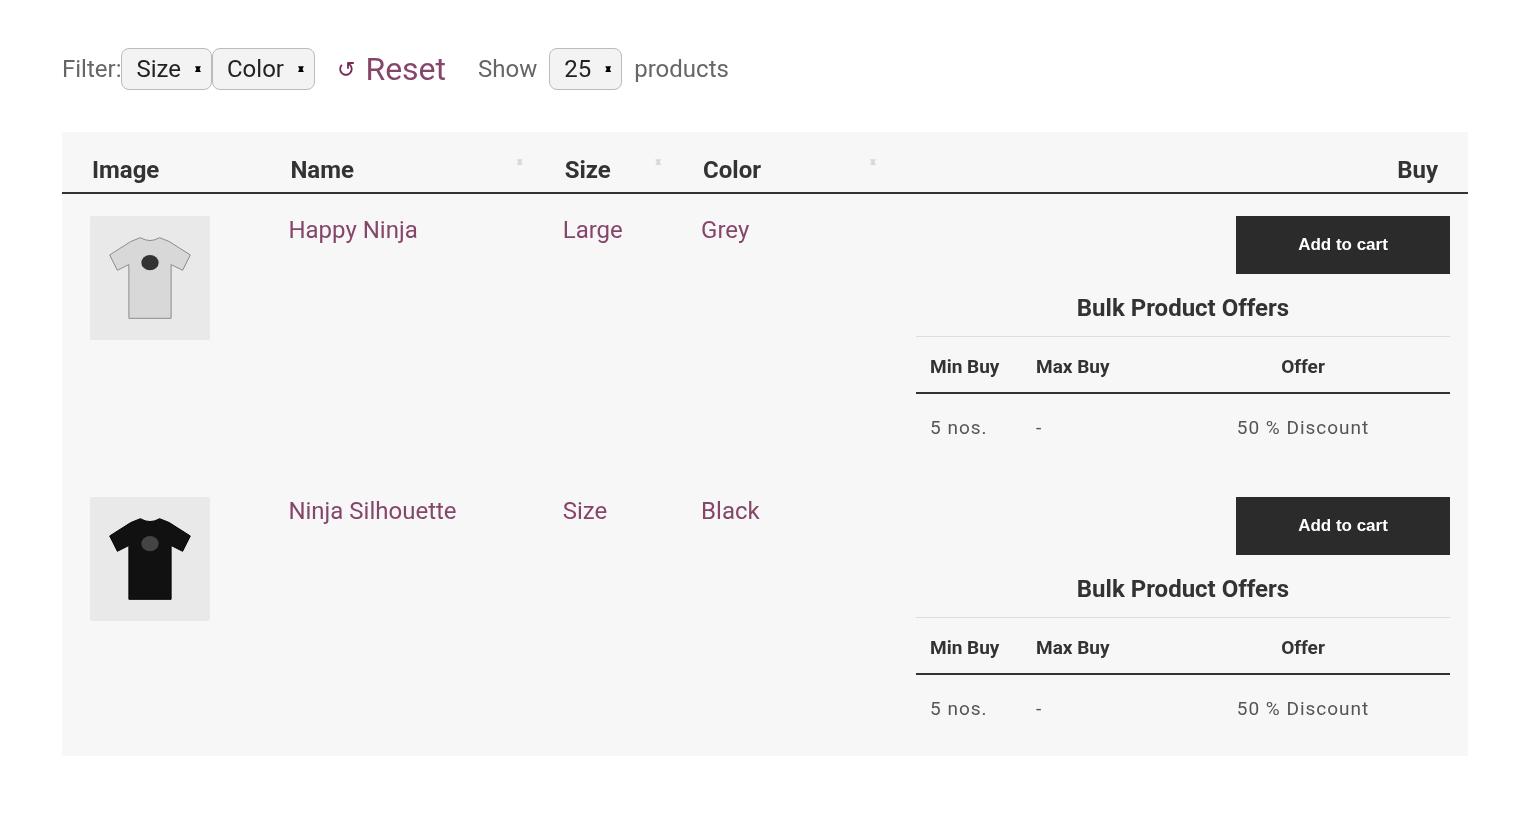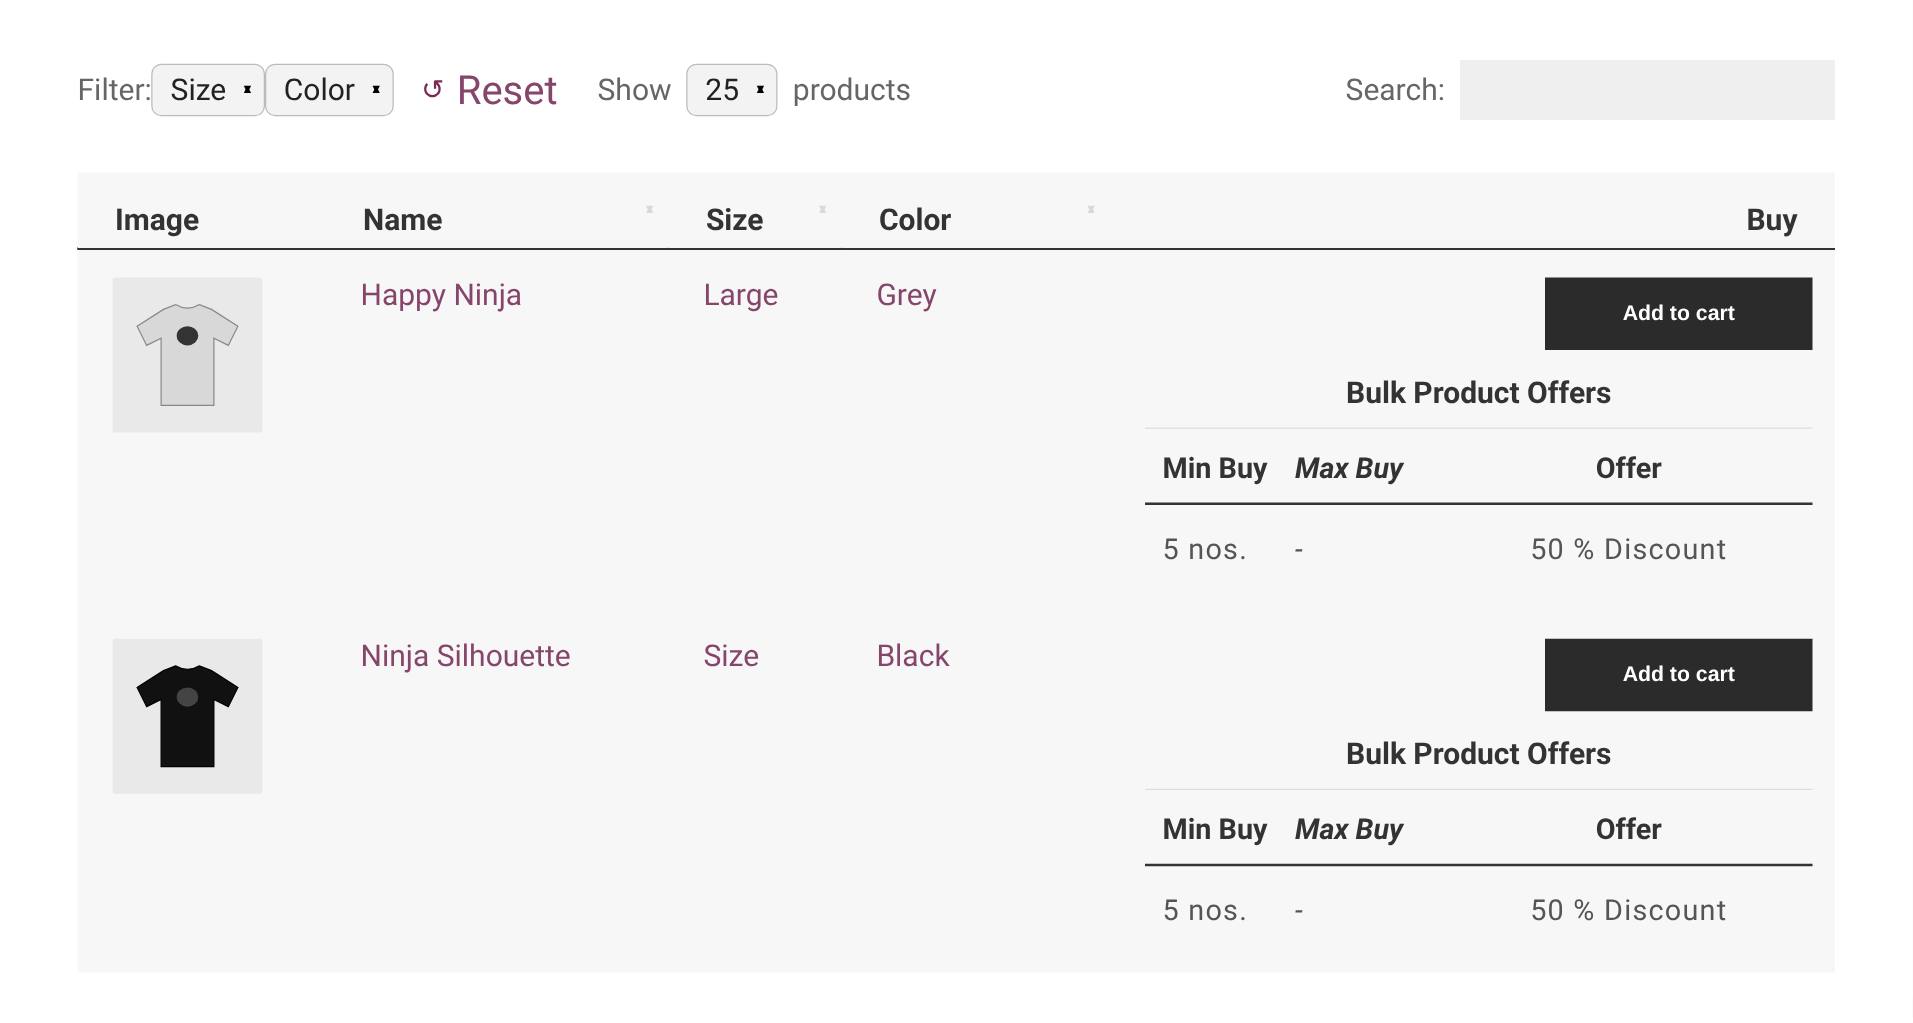--- a/index.html
+++ b/index.html
@@ -120,24 +120,24 @@
     font-size:24px;
     padding: 2px 0 14px 0;
     border-bottom: 1px solid #ddd;
   }
   .offers-head {
     display:flex;
     border-bottom: 2px solid #333;
     padding: 18px 0 14px 0;
   }
   .offers-head div, .offers-row div {
-    font-size:23px;
+    font-size:19px;
   }
   .col-min { width: 120px; padding-left:14px; font-weight:700; }
-  .col-max { width: 120px; font-weight:700;font-style:italic; }
+  .col-max { width: 120px; font-weight:700; }
   .col-offer { flex:1; text-align:center; font-weight:700; }
   .offers-row {
     display:flex;
     padding: 22px 0 6px 0;
     color:#555;
     letter-spacing: 1px;
   }
   .offers-row .col-min, .offers-row .col-max, .offers-row .col-offer { font-weight:400; }
 
 </style>
@@ -175,24 +175,20 @@
       <div class="select-box">
         <span>25</span>
         <span class="caret">
             <span>▲</span>
             <span>▼</span>
           </span>
       </div>
       <span class="label">products</span>
     </div>
 
-    <div class="search-group">
-      <span class="label">Search:</span>
-      <input class="search-input" type="text" value="" style="">
-    </div>
   </div>
 
   <table class="product-table">
     <thead>
       <tr>
         <th style="width:200px;"><span>Image</span></th>
         <th style="width:280px;"><span>Name</span><span class="sort-icon">
               <span>▲</span>
               <span>▼</span>
             </span></th>

